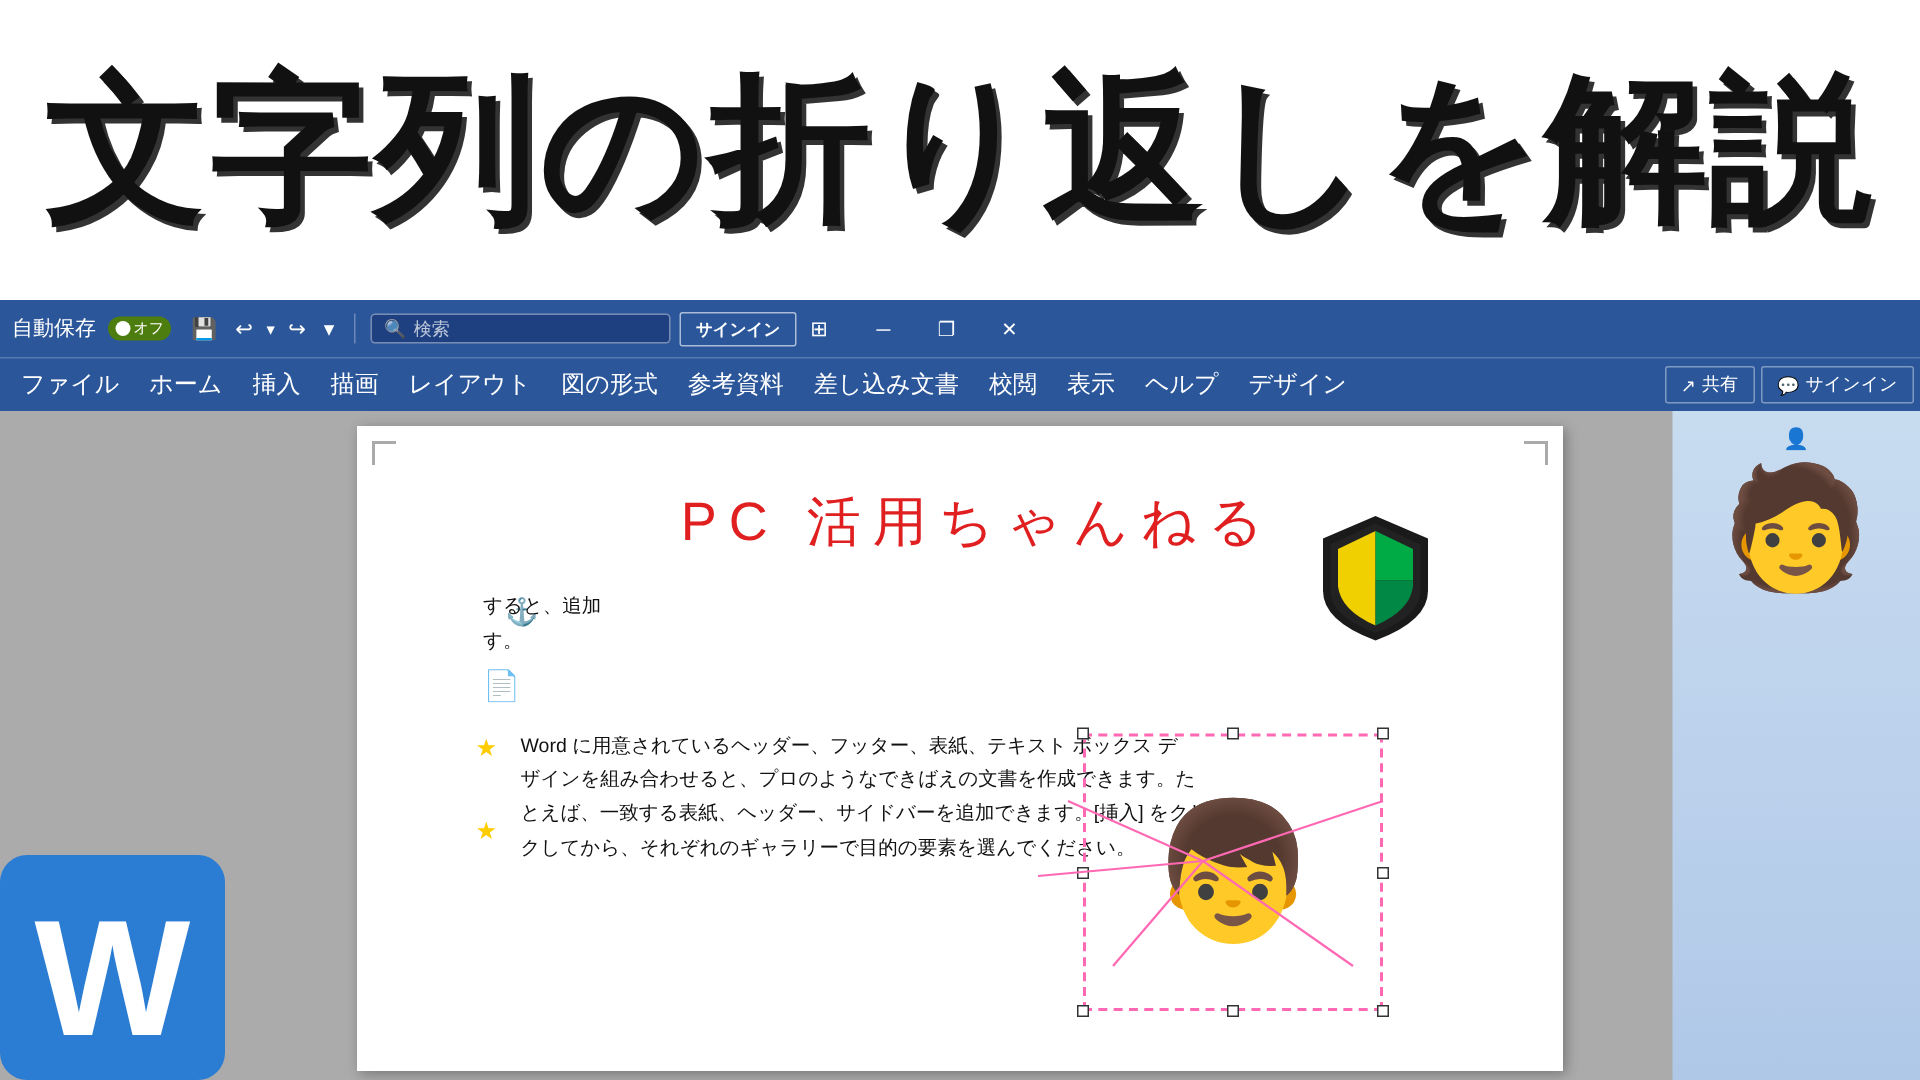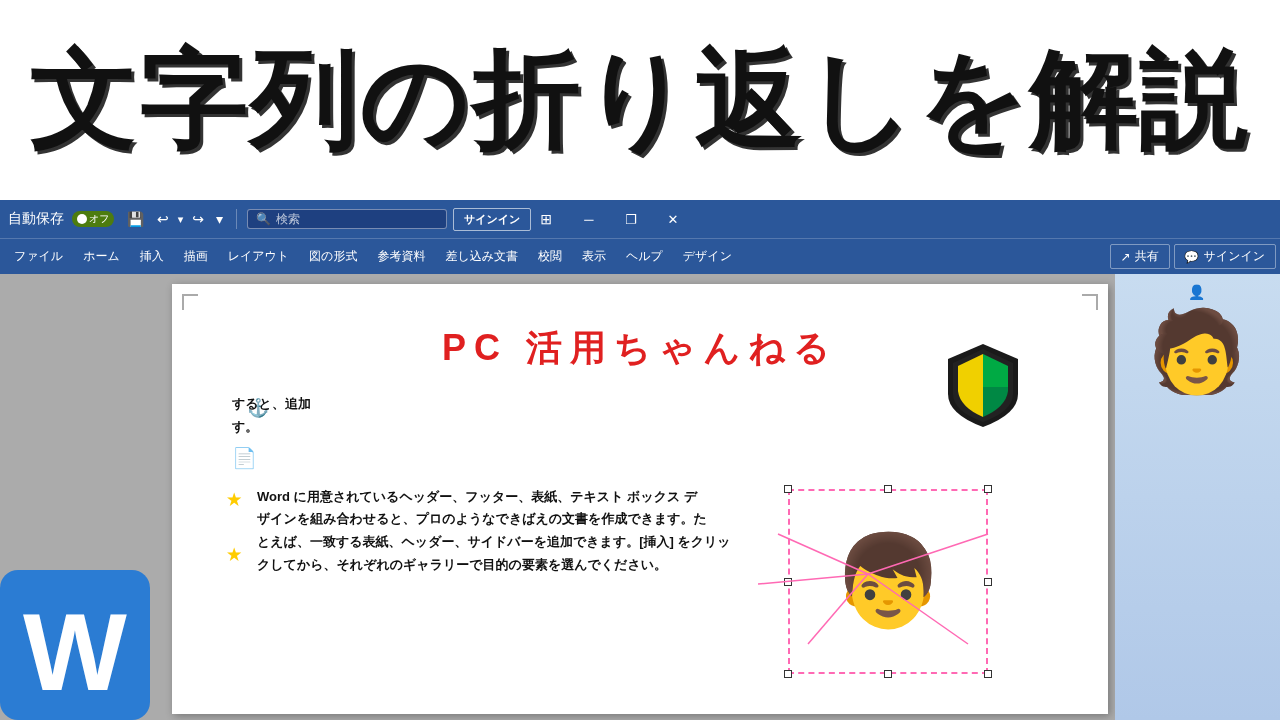--- a/index.html
+++ b/index.html
@@ -138,21 +138,21 @@
       height: 36px;
       background: #2b579a;
       display: flex;
       align-items: center;
       padding: 0 4px;
       border-top: 1px solid rgba(255,255,255,0.2);
     }
     .menu-item {
       padding: 4px 10px;
       color: white;
-      font-size: 12px;
+      font-size: 16px;
       cursor: pointer;
       border-radius: 2px;
       white-space: nowrap;
     }
     .menu-right {
       margin-left: auto;
       display: flex;
       align-items: center;
       gap: 4px;
     }
@@ -193,28 +193,27 @@
     }
     .scroll-thumb {
       width: 10px; height: 40px;
       background: #999;
       border-radius: 3px;
       margin-top: 4px;
     }
 
     
     #page {
-      width: 936px;
+      width: 804px;
       margin: 10px auto;
       background: white;
       min-height: 430px;
       position: relative;
-      padding: 30px 60px 20px 60px;
+      padding: 30px 60px 20px 84px;
       box-shadow: 2px 2px 8px rgba(0,0,0,0.3);
-      font-weight: bold;
     }
 
     
     .corner-mark {
       position: absolute;
       width: 16px; height: 16px;
       border-color: #aaa;
       border-style: solid;
     }
     .corner-tl { top: 10px; left: 10px; border-width: 2px 0 0 2px; }

